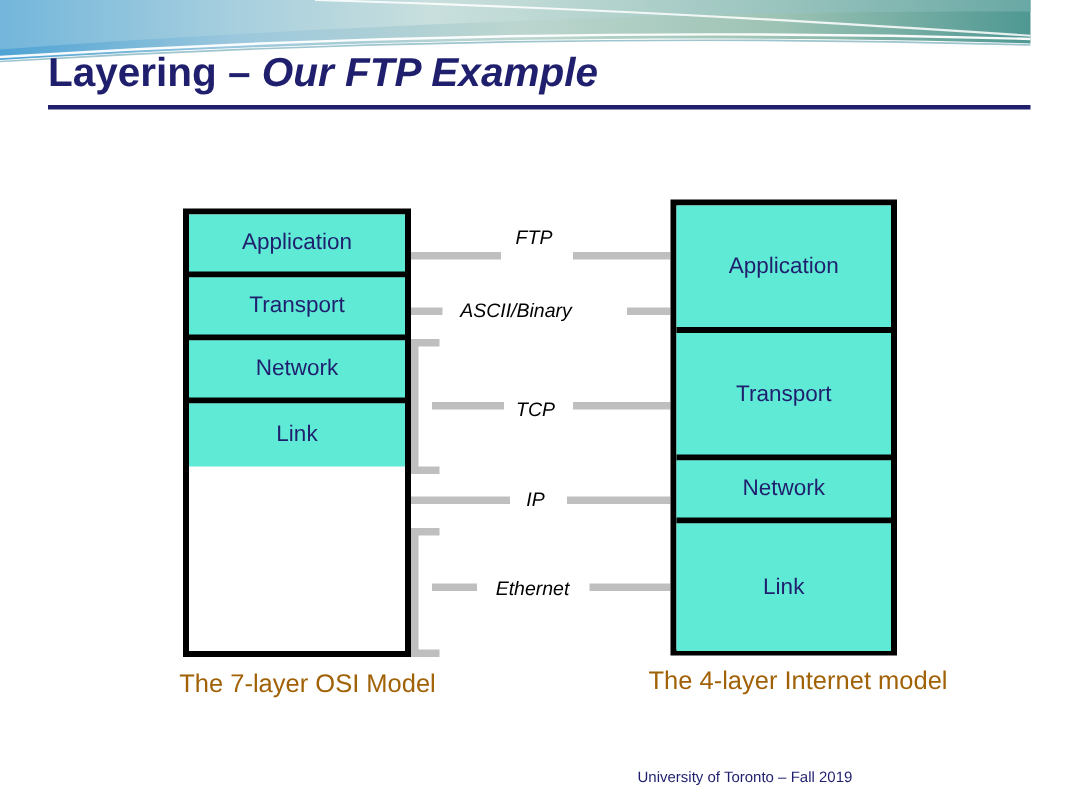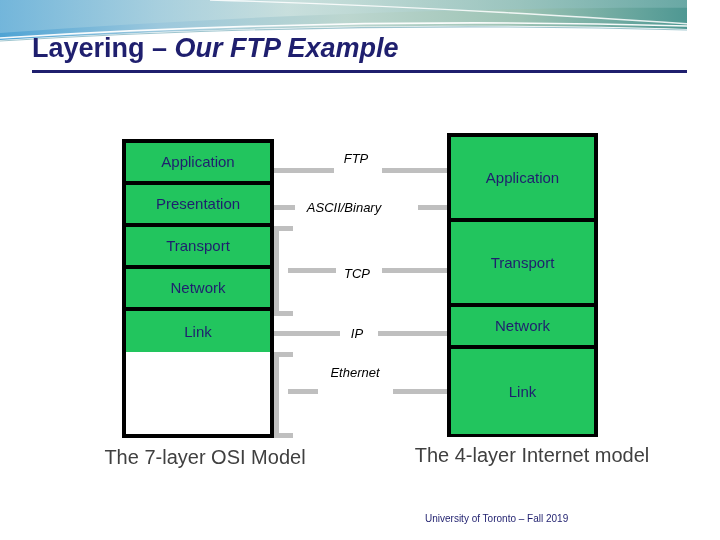--- a/index.html
+++ b/index.html
@@ -83,21 +83,21 @@
     width: 151px;
     height: 304px;
   }
 
   .layer-box {
     position: relative;
     box-sizing: border-box;
     display: flex;
     align-items: center;
     justify-content: center;
-    background: #22c55e;
+    background: #5eead4;
     color: #1f1f6e;
     border-bottom: 4px solid #000000;
   }
   .layer-box:last-child {
     border-bottom: none;
   }
   .layer-label {
     font-size: 15px;
     line-height: 16px;
     color: #1f1f6e;
@@ -130,22 +130,22 @@
     position: absolute;
     border: 5px solid #bfbfbf;
     border-right: none;
     box-sizing: border-box;
     background: transparent;
   }
 
   
   .caption {
     position: absolute;
-    font-size: 20px;
-    color: #404040;
+    font-size: 17px;
+    color: #a16207;
     white-space: nowrap;
     transform: translateX(-50%);
   }
   #caption-osi { left: 205px; top: 446px; }
   #caption-internet { left: 532px; top: 444px; }
 
   
   .footer-text {
     position: absolute;
     font-size: 10px;
@@ -206,28 +206,25 @@
     <div class="conn conn-h" style="left:378px; top:331px; width:69px;"></div>
 
     <div class="bracket" style="left:274px; top:352px; width:19px; height:86px;"></div>
     <div class="conn conn-h" style="left:288px; top:389px; width:30px;"></div>
     <div class="conn conn-h" style="left:393px; top:389px; width:54px;"></div>
 
     <div class="proto" style="left:356px; top:158px;font-style:italic;">FTP</div>
     <div class="proto" style="left:344px; top:207px;font-style:italic;">ASCII/Binary</div>
     <div class="proto" style="left:357px; top:273px;">TCP</div>
     <div class="proto" style="left:357px; top:333px;text-align:center;">IP</div>
-    <div class="proto" style="left:355px; top:372px;">Ethernet</div>
+    <div class="proto" style="left:355px; top:392px;">Ethernet</div>
 
     <div id="osi-stack" class="stack">
       <div class="layer-box">
         <span class="layer-label">Application</span>
-      </div>
-      <div class="layer-box">
-        <span class="layer-label">Presentation</span>
       </div>
       <div class="layer-box">
         <span class="layer-label">Transport</span>
       </div>
       <div class="layer-box">
         <span class="layer-label">Network</span>
       </div>
       <div class="layer-box">
         <span class="layer-label">Link</span>
       </div>

